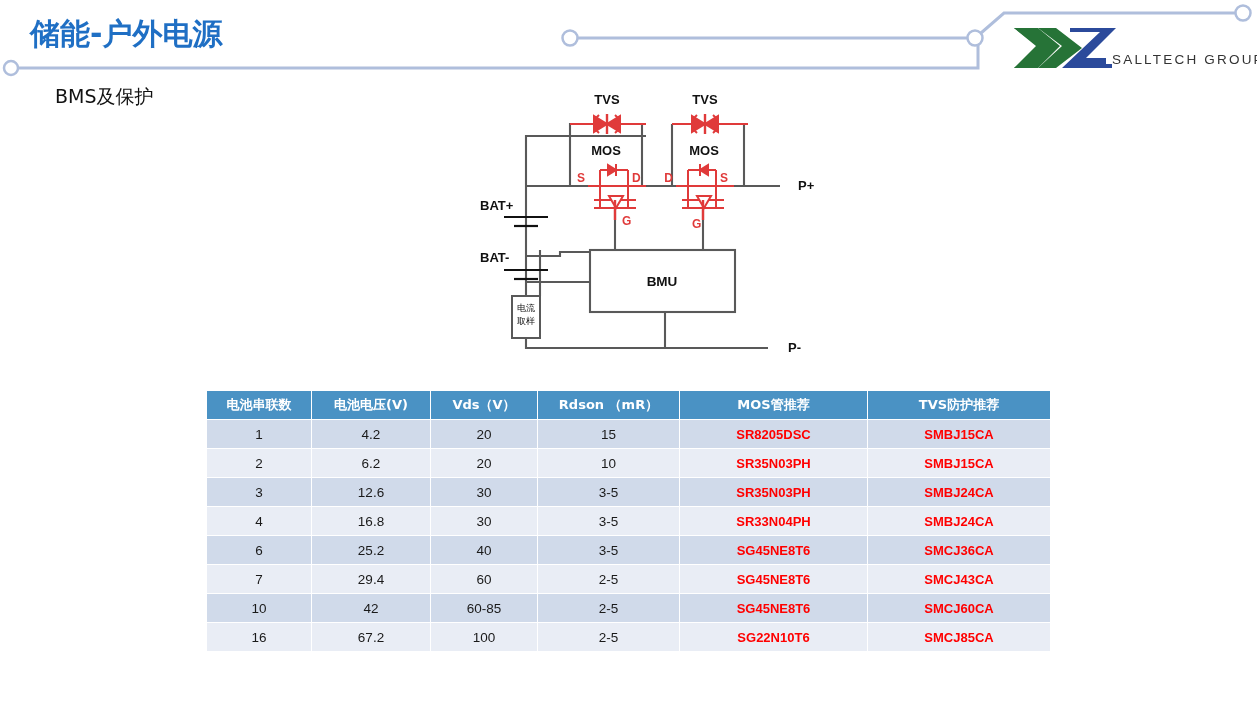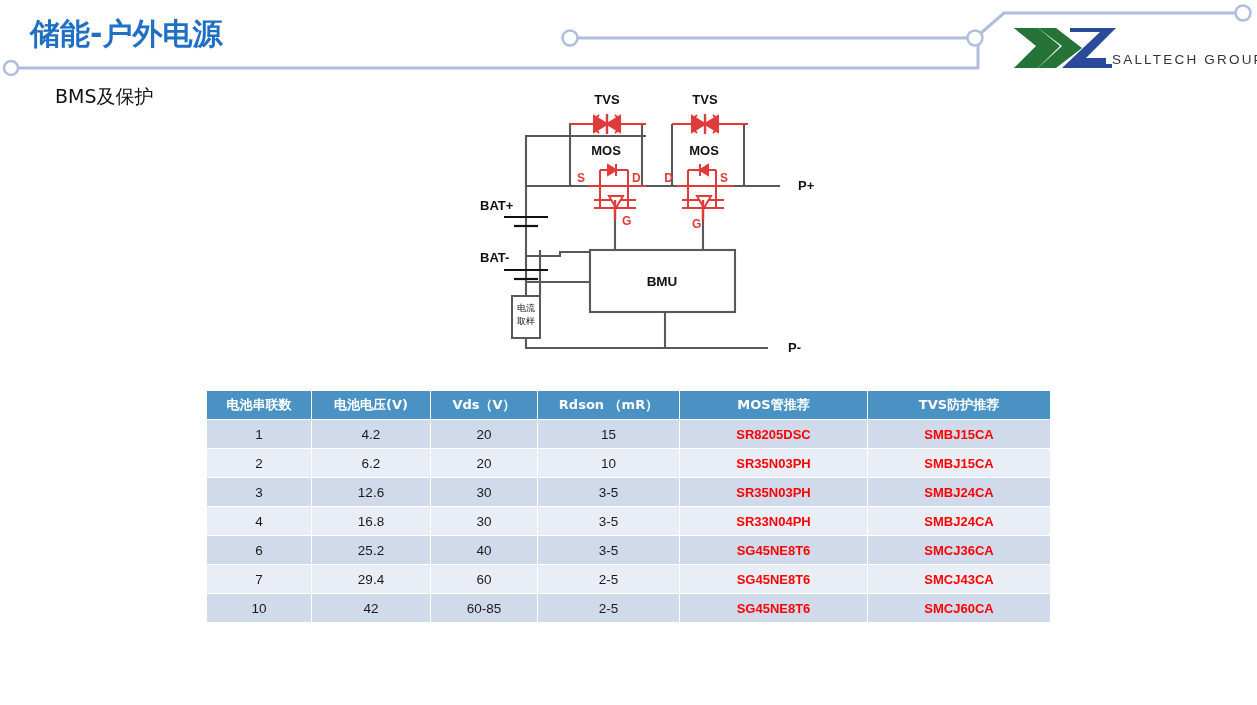--- a/index.html
+++ b/index.html
@@ -289,16 +289,24 @@
         <td class="part">SMCJ43CA</td>
       </tr>
       <tr>
         <td>10</td>
         <td>42</td>
         <td>60-85</td>
         <td>2-5</td>
         <td class="part">SG45NE8T6</td>
         <td class="part">SMCJ60CA</td>
       </tr>
+      <tr>
+        <td>16</td>
+        <td>67.2</td>
+        <td>100</td>
+        <td>2-5</td>
+        <td class="part">SG22N10T6</td>
+        <td class="part">SMCJ85CA</td>
+      </tr>
     </tbody>
   </table>
 
 </div>
 
 </body></html>

